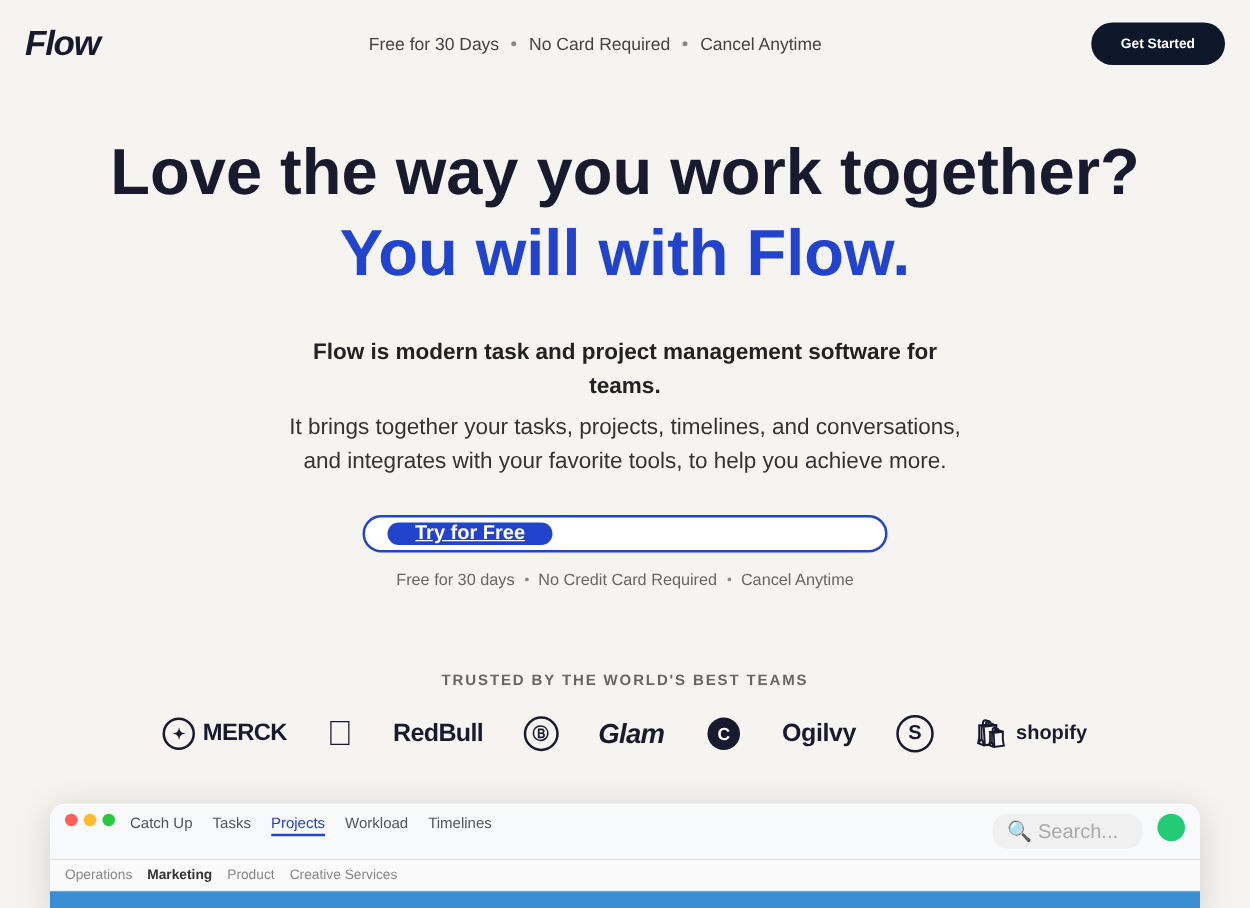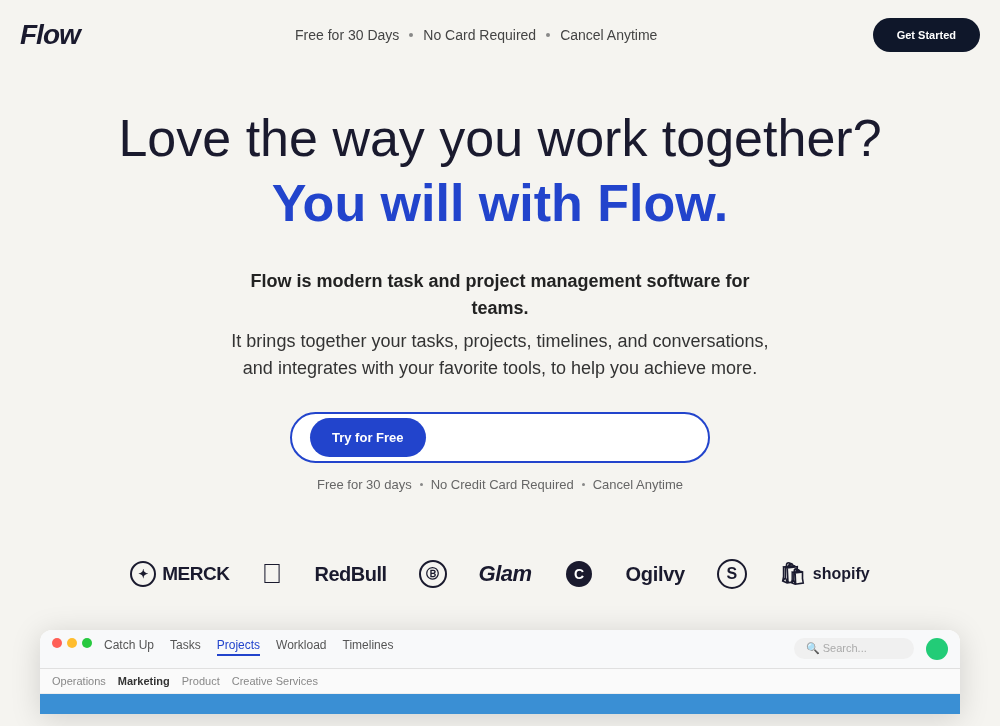--- a/index.html
+++ b/index.html
@@ -61,21 +61,21 @@
     }
 
     
     .hero {
       text-align: center;
       padding: 40px 40px 30px;
     }
 
     .hero-title-black {
       font-size: 52px;
-      font-weight: 400;
+      font-weight: 700;
       color: #1a1a2e;
       line-height: 1.1;
       margin-bottom: 8px;
     }
 
     .hero-title-blue {
       font-size: 52px;
       font-weight: 800;
       color: #2244cc;
       line-height: 1.1;
@@ -127,25 +127,26 @@
 
     .email-input::placeholder {
       color: #aaa;
     }
 
     .try-btn {
       background-color: #2244cc;
       color: white;
       border: none;
       border-radius: 25px;
-      padding: 12px 22px;
-      font-size: 13px;
+      padding: 0 22px;
+      font-size: 16px;
       font-weight: 600;
       cursor: pointer;
       white-space: nowrap;
+      text-decoration: underline;
     }
 
     .form-fine-print {
       font-size: 13px;
       color: #666;
       display: flex;
       align-items: center;
       justify-content: center;
       gap: 8px;
     }
@@ -236,21 +237,21 @@
     .screenshot-nav-tabs .active-tab {
       color: #2244cc;
       border-bottom: 2px solid #2244cc;
       padding-bottom: 2px;
     }
 
     .screenshot-search {
       background: #f0f0f0;
       border-radius: 12px;
       padding: 4px 12px;
-      font-size: 11px;
+      font-size: 16px;
       color: #aaa;
       width: 120px;
     }
 
     .screenshot-green-btn {
       width: 22px;
       height: 22px;
       background: #22cc77;
       border-radius: 50%;
     }
@@ -307,20 +308,21 @@
   <div class="form-fine-print">
     <span>Free for 30 days</span>
     <span class="dot"></span>
     <span>No Credit Card Required</span>
     <span class="dot"></span>
     <span>Cancel Anytime</span>
   </div>
 </section>
 
 <div class="trusted-section">
+  <div class="trusted-label">TRUSTED BY THE WORLD'S BEST TEAMS</div>
   <div class="logos-row">
 
     <div class="logo-item">
       <span style="display:inline-flex;align-items:center;justify-content:center;width:26px;height:26px;border:2px solid #1a1a2e;border-radius:50%;font-size:12px;font-weight:900;">✦</span>
       <span style="font-size:19px;font-weight:800;letter-spacing:-0.5px;">MERCK</span>
     </div>
 
     <div class="logo-item">
       <span style="font-size:28px;"></span>
     </div>

